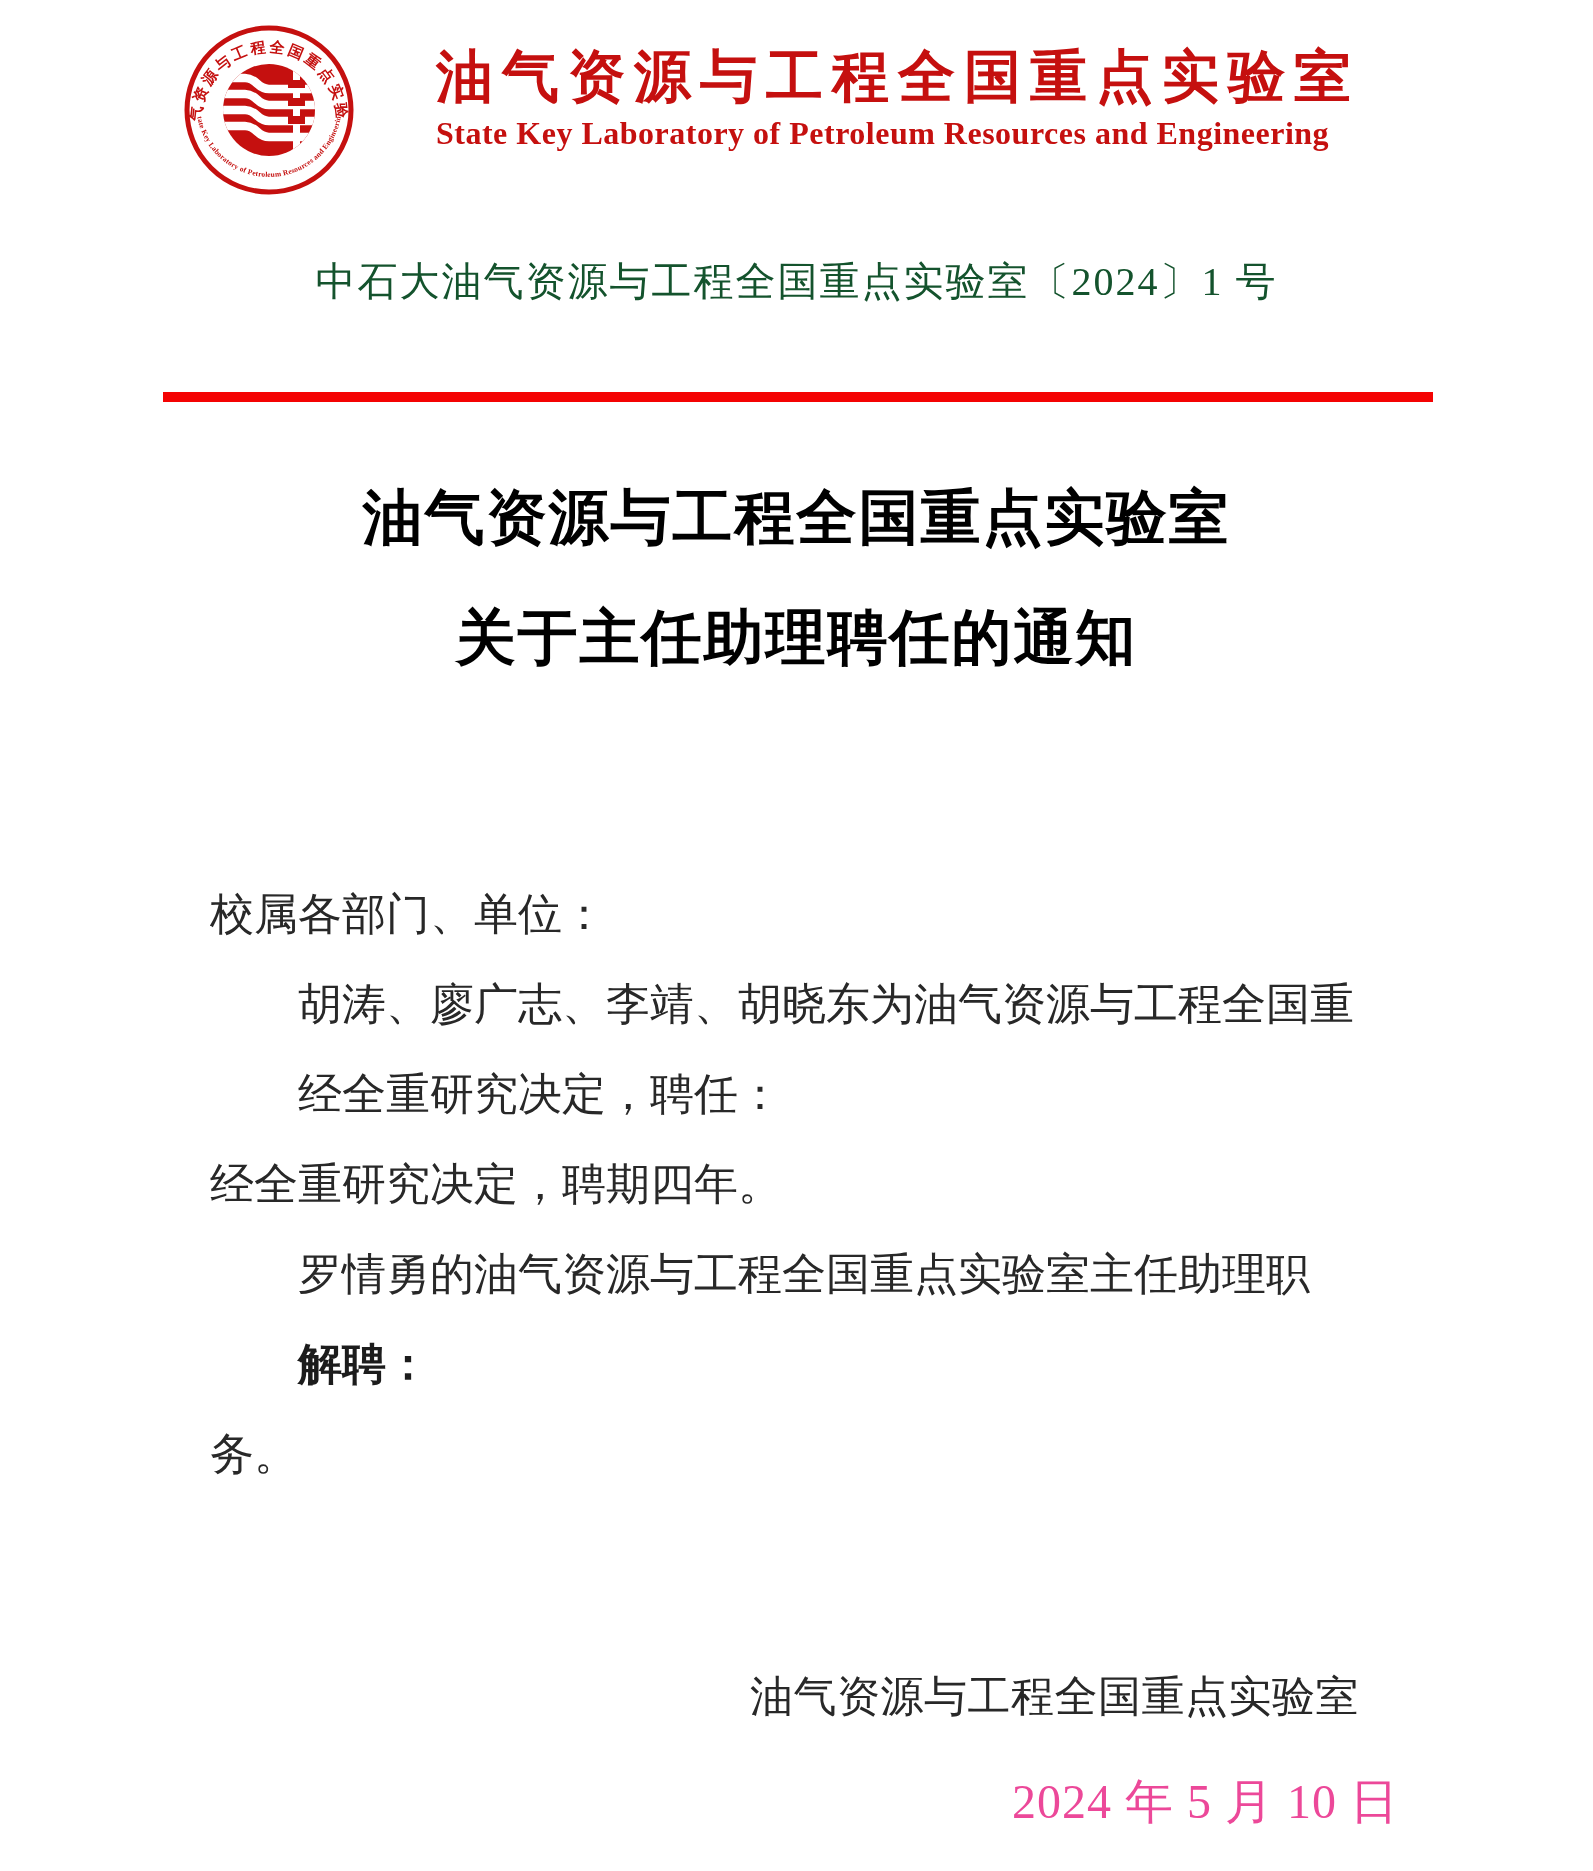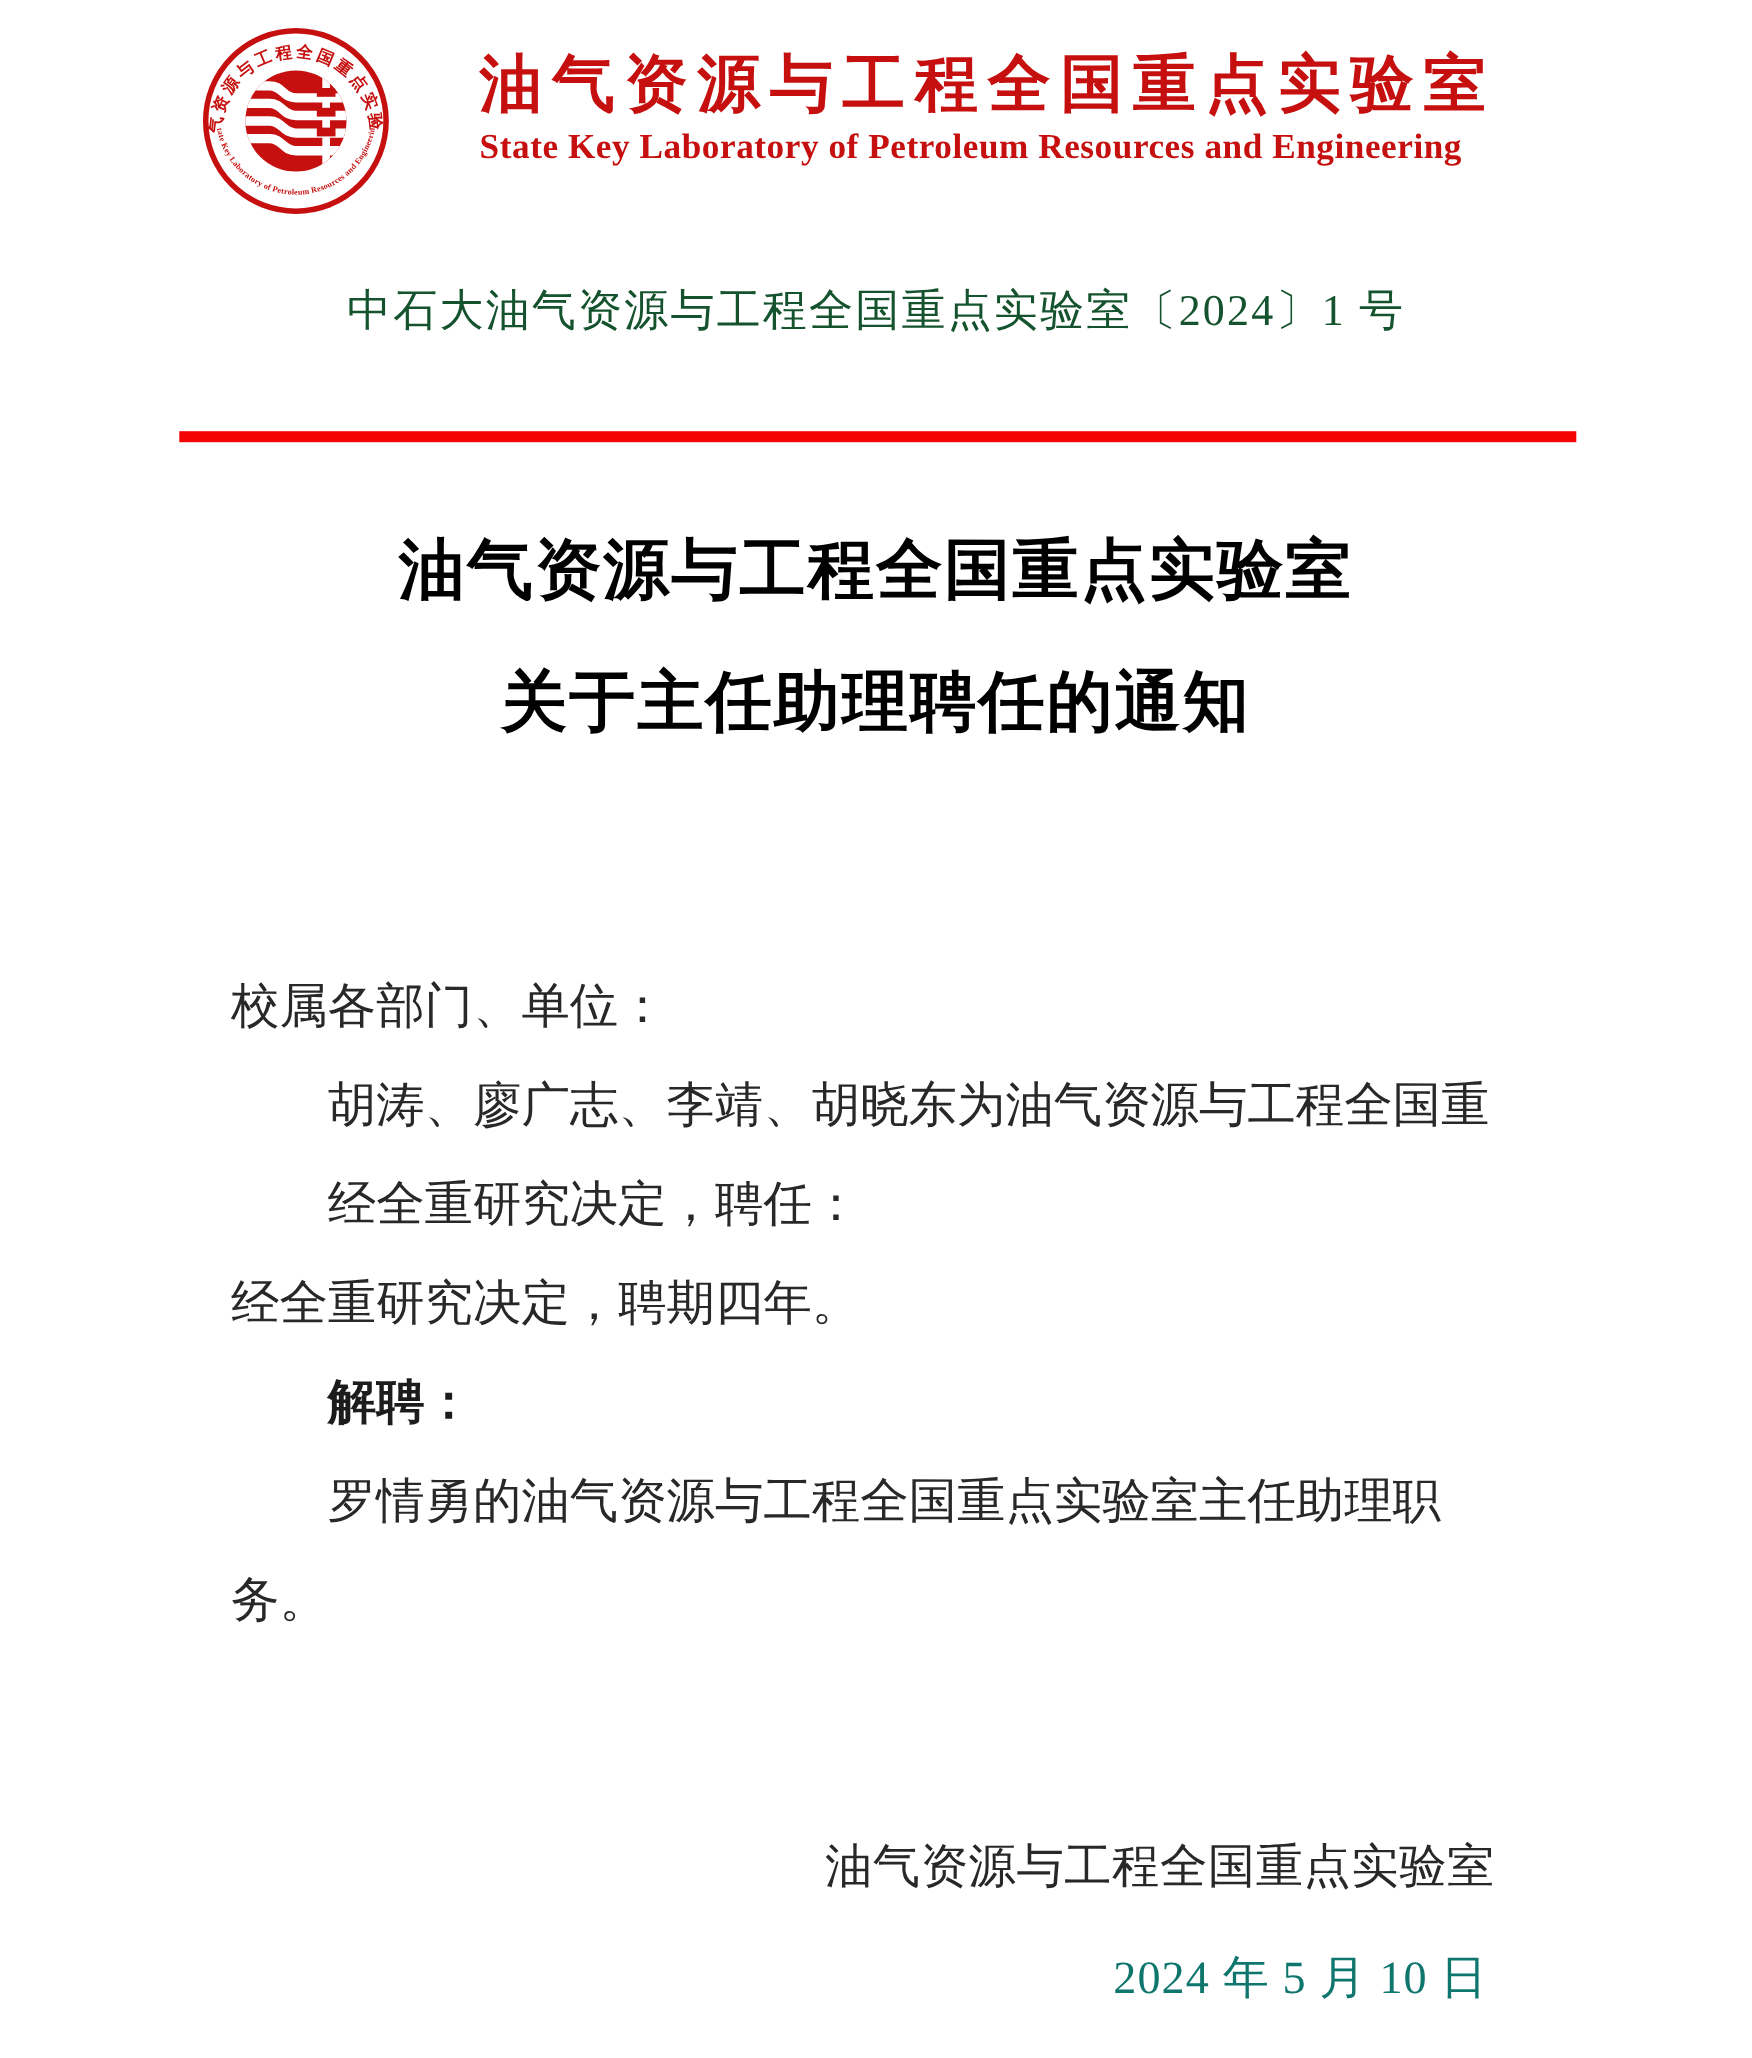--- a/index.html
+++ b/index.html
@@ -49,21 +49,21 @@
   .body-line.indent { padding-left:88px; }
   .body-line.bold { font-weight:700; color:#1c1c1c; }
 
   
   .sig-org {
     position:absolute; top:1668px; left:750px;
     font-size:43px; letter-spacing:0.5px; color:#282828; white-space:nowrap;
   }
   .sig-date {
     position:absolute; top:1770px; left:1012px;
-    font-size:42px; letter-spacing:1px; color:#0f766e; white-space:nowrap;
+    font-size:48px; letter-spacing:1px; color:#ec4899; white-space:nowrap;
   }
 
   .seal-ring-zh { font-family:"Liberation Serif", serif; font-size:15px; font-weight:700; letter-spacing:3px; fill:#c5100f; }
   .seal-ring-en { font-family:"Liberation Serif", serif; font-size:7.4px; font-weight:700; letter-spacing:0.2px; fill:#c5100f; }
 </style>
 </head>
 <body>
 
 <div class="page">
 
@@ -115,21 +115,21 @@
   <div class="notice-title">
     <div>油气资源与工程全国重点实验室</div>
     <div>关于主任助理聘任的通知</div>
   </div>
 
   <div class="body-block">
     <div class="body-line">校属各部门、单位：</div>
     <div class="body-line indent">胡涛、廖广志、李靖、胡晓东为油气资源与工程全国重</div>
     <div class="body-line indent">经全重研究决定，聘任：</div>
     <div class="body-line">经全重研究决定，聘期四年。</div>
+    <div class="body-line indent">罗情勇的油气资源与工程全国重点实验室主任助理职</div>
     <div class="body-line indent bold">解聘：</div>
-    <div class="body-line indent">罗情勇的油气资源与工程全国重点实验室主任助理职</div>
     <div class="body-line">务。</div>
   </div>
 
   <div class="sig-org">油气资源与工程全国重点实验室</div>
   <div class="sig-date">2024 年 5 月 10 日</div>
 
 </div>
 
 </body></html>

